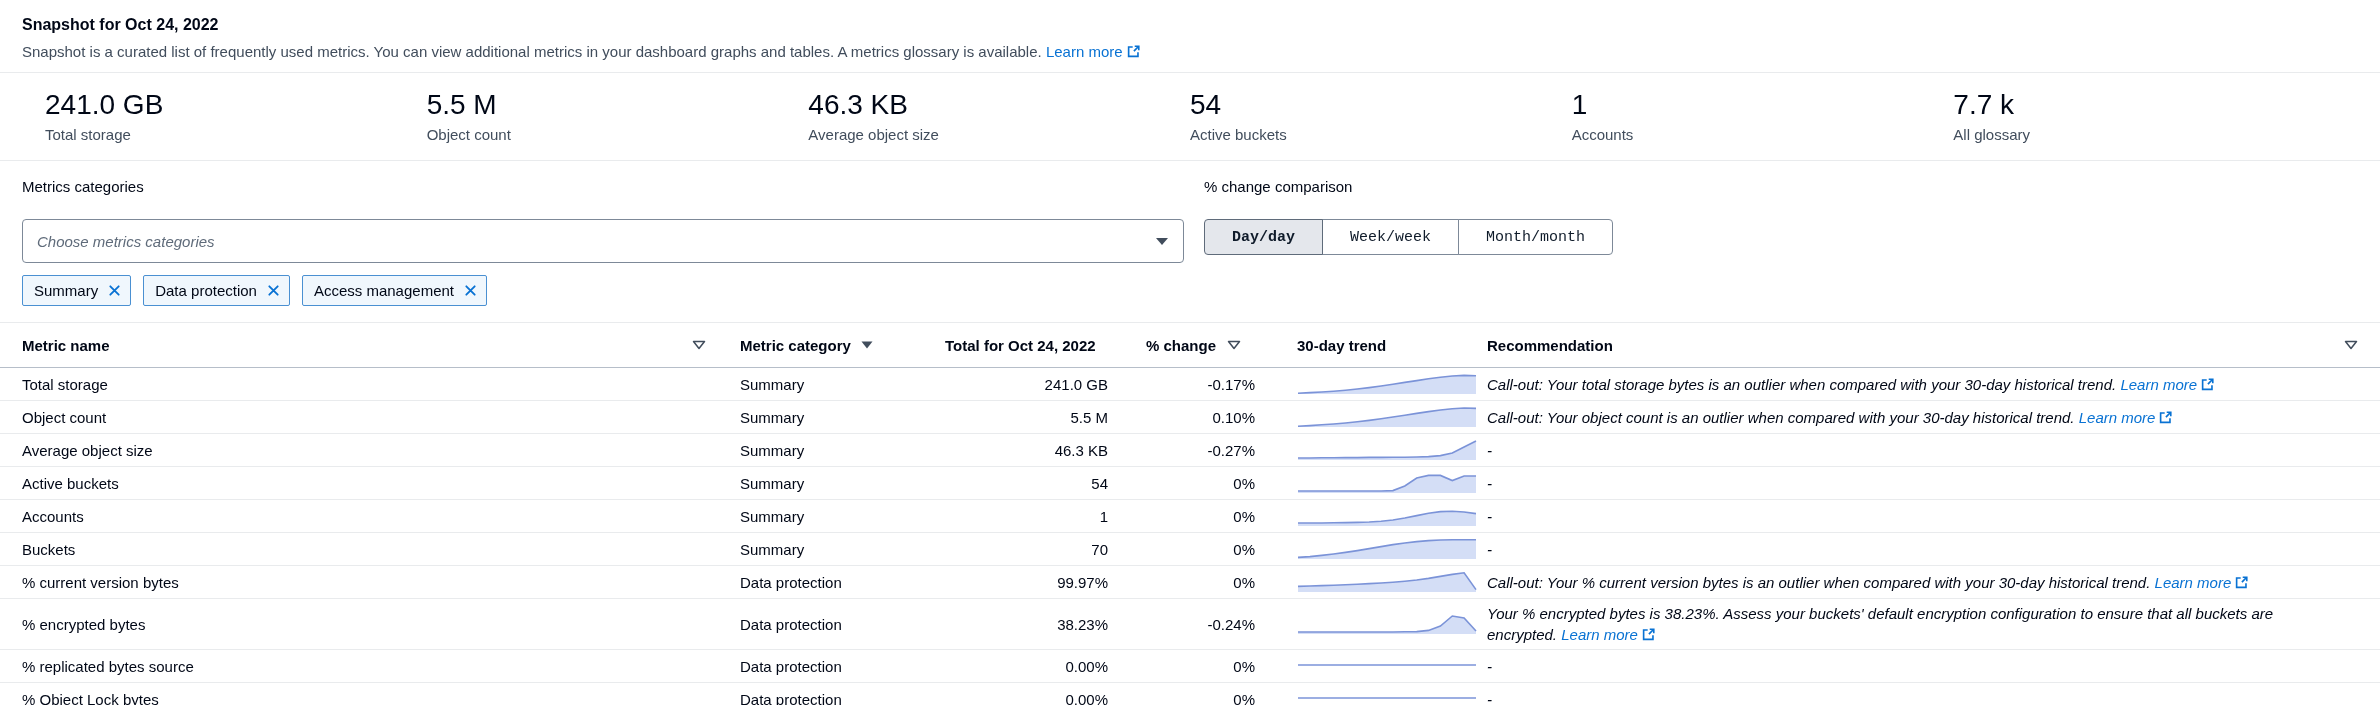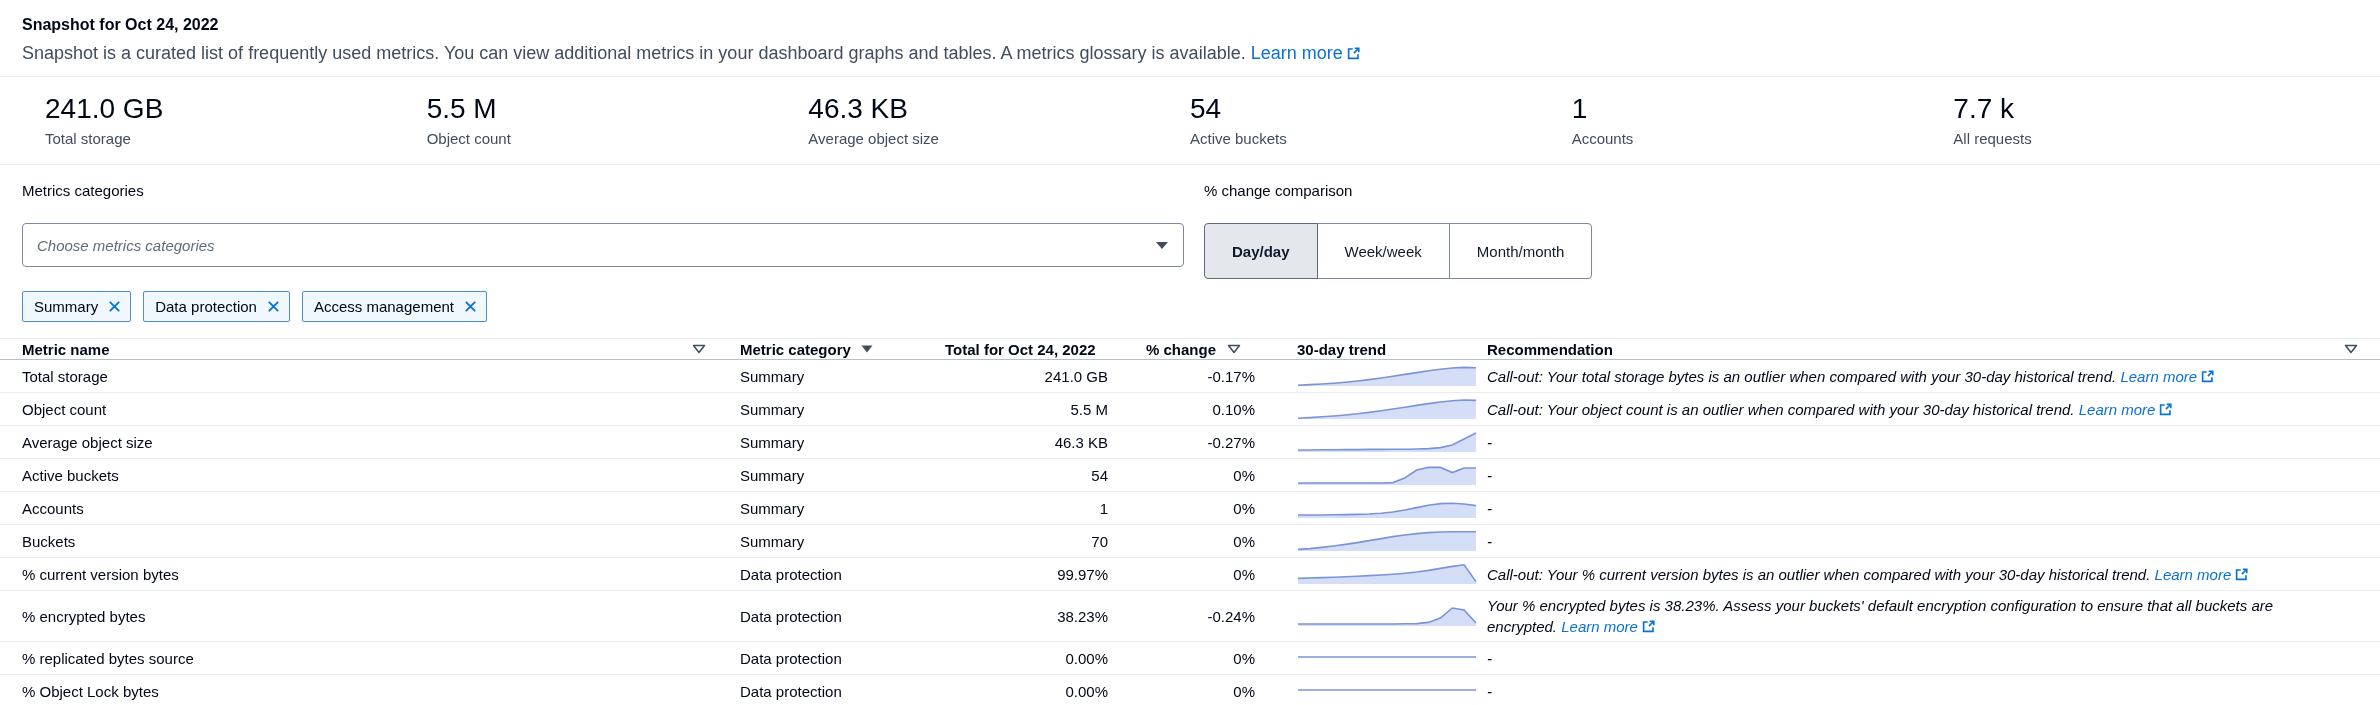--- a/index.html
+++ b/index.html
@@ -8,21 +8,21 @@
     width:2380px; height:705px; overflow:hidden;
     background:#ffffff; color:#000716;
     font-family:"Liberation Sans", sans-serif; font-size:15px;
   }
   a.link { color:#0972d3; text-decoration:none; cursor:pointer; }
   .ext-icon { margin-left:4px; vertical-align:-1px; }
 
   
   .page-header { padding:16px 22px 12px; }
   .page-title { font-size:16px; font-weight:700; margin:0 0 9px; }
-  .page-desc { font-size:18px; color:#414d5c; margin:0; }
+  .page-desc { font-size:15px; color:#414d5c; margin:0; }
 
   
   .stats {
     display:grid; grid-template-columns:repeat(6,1fr);
     border-top:1px solid #e9ebed; border-bottom:1px solid #e9ebed;
     padding:15px 45px 17px;
   }
   .stat-value { font-size:28px; line-height:33px; color:#000716; }
   .stat-label { font-size:15px; color:#414d5c; margin-top:5px; }
 
@@ -31,22 +31,22 @@
   .field-label { font-size:15px; margin-bottom:24px; }
   .select {
     width:1162px; height:44px; border:1px solid #7d8998; border-radius:4px;
     display:flex; align-items:center; justify-content:space-between;
     padding:0 14px; background:#fff; cursor:pointer;
   }
   .select-input { border:none; outline:none; flex:1; font:inherit; font-size:15px; background:transparent; color:#737373; padding:0; }
   .select-input::placeholder { font-style:italic; color:#5f6b7a; opacity:1; }
   .segmented { display:inline-flex; }
   .seg-btn {
-    height:56px; padding:0 27px; background:#fff; border:1px solid #7d8998;
-    margin-left:-1px; font-size:15px; font-family:Liberation Sans, sans-serif; color:#0f1b2a; cursor:pointer;
+    height:36px; padding:0 27px; background:#fff; border:1px solid #7d8998;
+    margin-left:-1px; font-size:15px; font-family:Liberation Mono, monospace; color:#0f1b2a; cursor:pointer;
   }
   .seg-btn:first-child { border-radius:4px 0 0 4px; margin-left:0; }
   .seg-btn:last-child { border-radius:0 4px 4px 0; }
   .seg-btn.selected { background:#e4e7ec; font-weight:700; border-color:#5f6b7a; position:relative; z-index:1; }
 
   
   .tokens { display:flex; gap:12px; padding:12px 22px 0; }
   .token {
     display:inline-flex; align-items:center; gap:10px;
     background:#f0f7fd; border:1px solid #4a90d2; border-radius:2px;
@@ -54,21 +54,21 @@
   }
   .token-close { display:flex; cursor:pointer; }
 
   
   .table { margin-top:16px; }
   .thead, .tr {
     display:grid;
     grid-template-columns:710px 205px 175px 145px 230px 1fr;
     align-items:center; padding:0 22px;
   }
-  .thead { height:22px; border-top:1px solid #e9ebed; border-bottom:1px solid #b6bec9; font-weight:700; font-size:15px; }
+  .thead { height:46px; border-top:1px solid #e9ebed; border-bottom:1px solid #b6bec9; font-weight:700; font-size:15px; }
   .th { display:flex; align-items:center; gap:10px; }
   .th.spread { justify-content:space-between; }
   .th.name-h { padding-right:26px; }
   .th.cat-h { padding-left:8px; }
   .th.total-h { padding-left:8px; }
   .th.change-h { padding-left:34px;gap:11px; }
   .th.trend-h { padding-left:40px; }
   .hicon { display:flex; flex:none; }
   .tr { min-height:31px; border-bottom:1px solid #e9ebed; padding-top:4px; padding-bottom:4px; }
   .td { line-height:21px; }
@@ -109,21 +109,21 @@
   <div class="stat">
     <div class="stat-value">54</div>
     <div class="stat-label">Active buckets</div>
   </div>
   <div class="stat">
     <div class="stat-value">1</div>
     <div class="stat-label">Accounts</div>
   </div>
   <div class="stat">
     <div class="stat-value">7.7 k</div>
-    <div class="stat-label">All requests</div>
+    <div class="stat-label">All glossary</div>
   </div>
 </div>
 
 <div class="filters">
   <div>
     <div class="field-label">Metrics categories</div>
     <div class="select">
       <input class="select-input" readonly="" placeholder="Choose metrics categories" style="">
       <svg class="hicon" width="14" height="9" viewBox="0 0 14 9">
           <path d="M1 1h12L7 8z" fill="#414d5c"></path>

